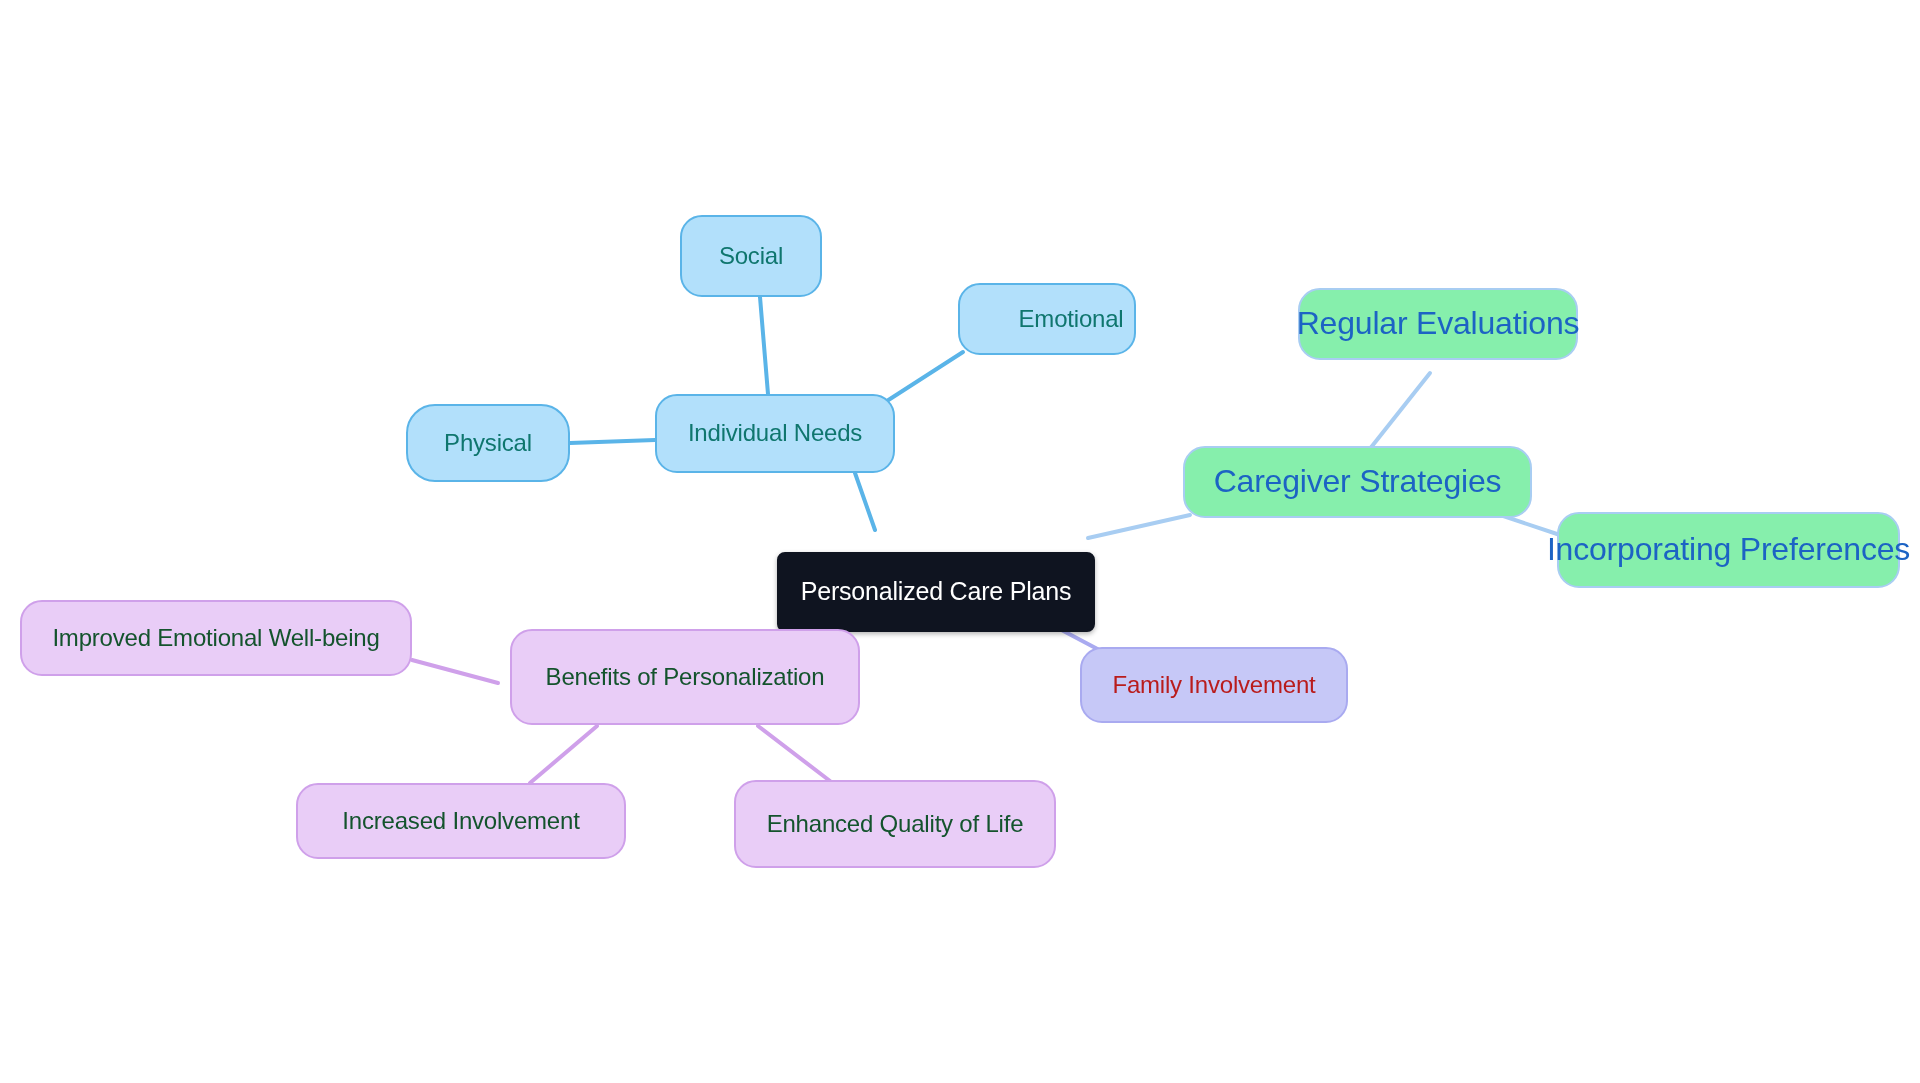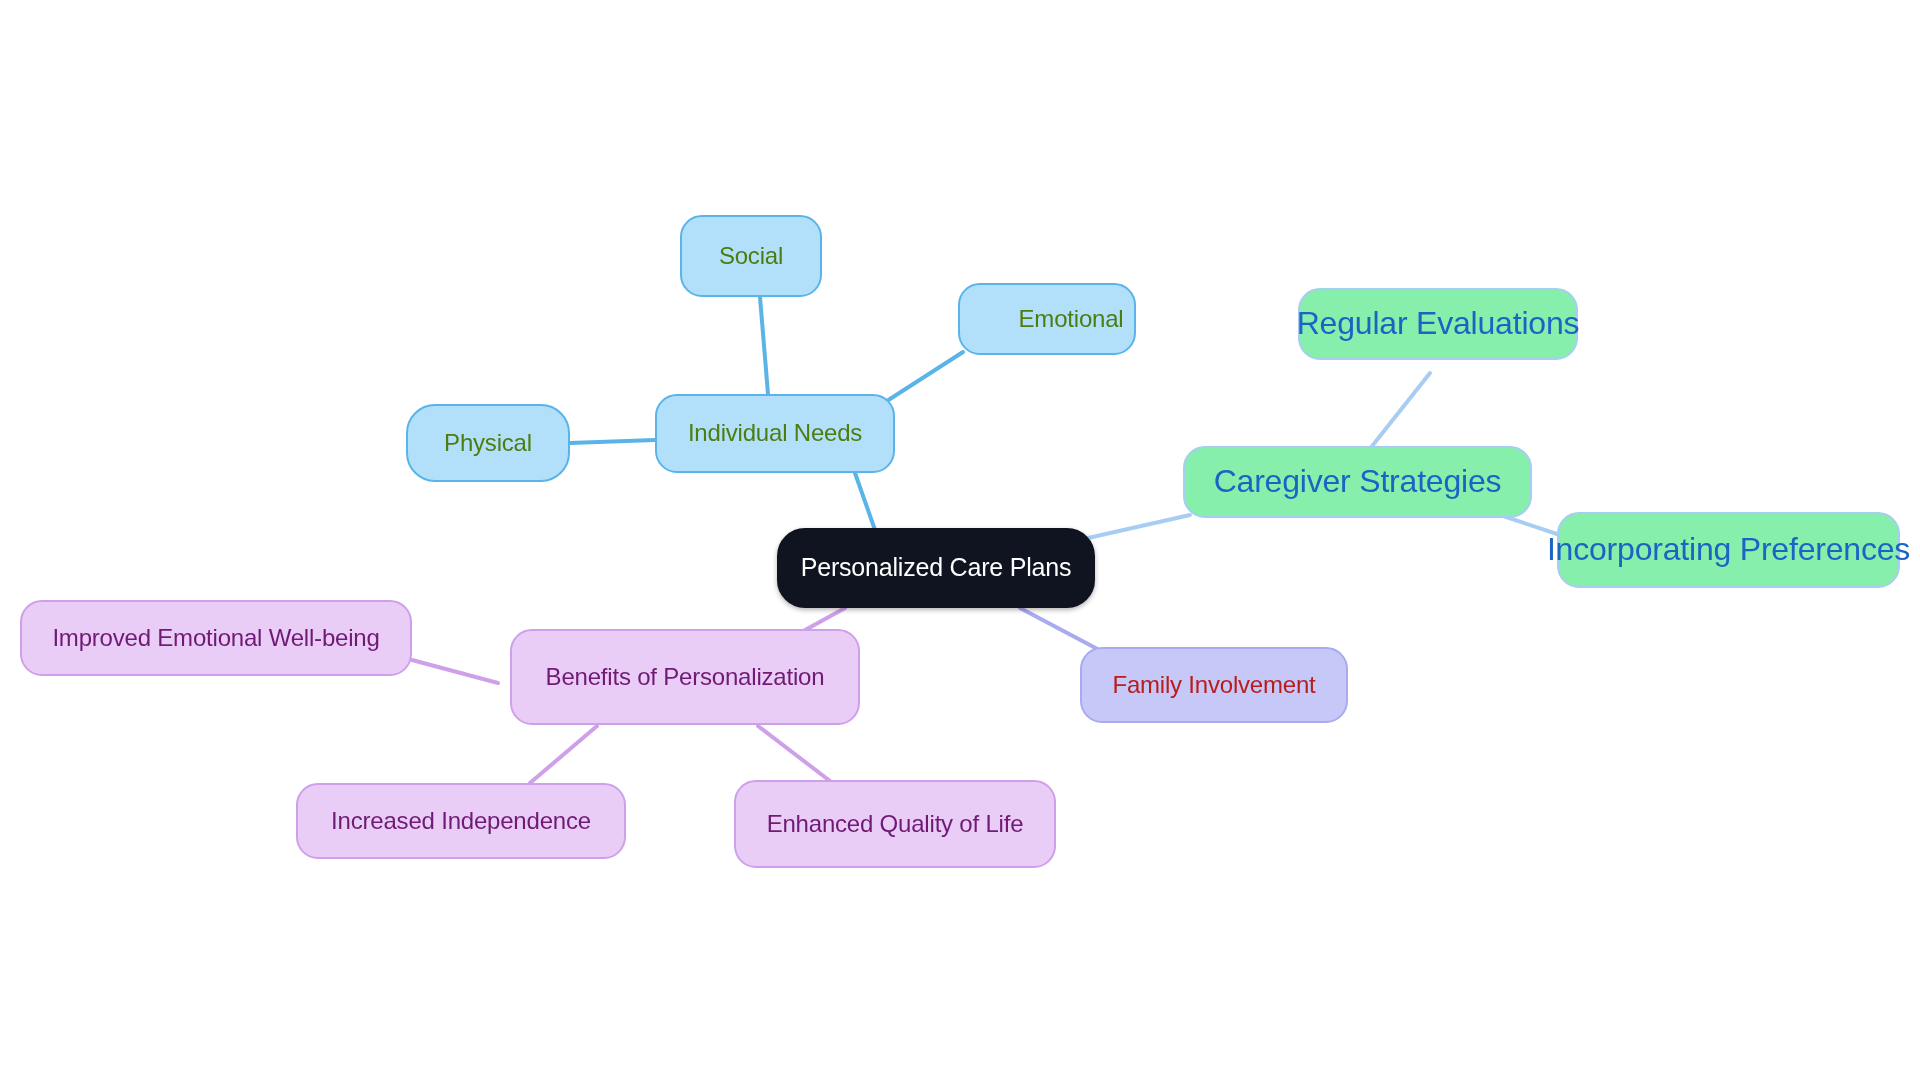--- a/index.html
+++ b/index.html
@@ -42,30 +42,31 @@
   .node-label {
     display: block;
     line-height: 1.1;
   }
 
   
   .node.root {
     background: #0f1420;
     border-color: #0f1420;
     color: #ffffff;
-    border-radius: 28px;
+    border-radius: 8px;
     font-size: 25px;
     box-shadow: 0 2px 5px rgba(0,0,0,0.30);
+    margin-top: 24px;
   }
 
   
   .node.blue {
     background: #b2e0fb;
     border-color: #5ab4e8;
-    color: #4d7c0f;
+    color: #0f766e;
     font-size: 24px;
   }
 
   
   .node.paleblue {
     background: #86efac;
     border-color: #a8cdf2;
     color: #1c63c4;
     font-size: 32px;
   }
@@ -75,21 +76,21 @@
     background: #c6c8f7;
     border-color: #a9aaf0;
     color: #b91c1c;
     font-size: 24px;
   }
 
   
   .node.lavender {
     background: #e9cdf7;
     border-color: #cfa0ea;
-    color: #701a75;
+    color: #14532d;
     font-size: 24px;
   }
 </style>
 </head>
 <body>
 
 <div id="canvas">
 
   <svg id="edges" viewBox="0 0 1920 1083" xmlns="http://www.w3.org/2000/svg">
 
@@ -148,20 +149,20 @@
 
   <div class="node lavender" style="left:498px; top:629px; width:350px; height:96px;margin-left:12px;">
     <span class="node-label">Benefits of Personalization</span>
   </div>
 
   <div class="node lavender" style="left:20px; top:600px; width:392px; height:76px;">
     <span class="node-label">Improved Emotional Well-being</span>
   </div>
 
   <div class="node lavender" style="left:296px; top:783px; width:330px; height:76px;">
-    <span class="node-label">Increased Independence</span>
+    <span class="node-label">Increased Involvement</span>
   </div>
 
   <div class="node lavender" style="left:734px; top:780px; width:322px; height:88px;">
     <span class="node-label">Enhanced Quality of Life</span>
   </div>
 
 </div>
 
 </body></html>

